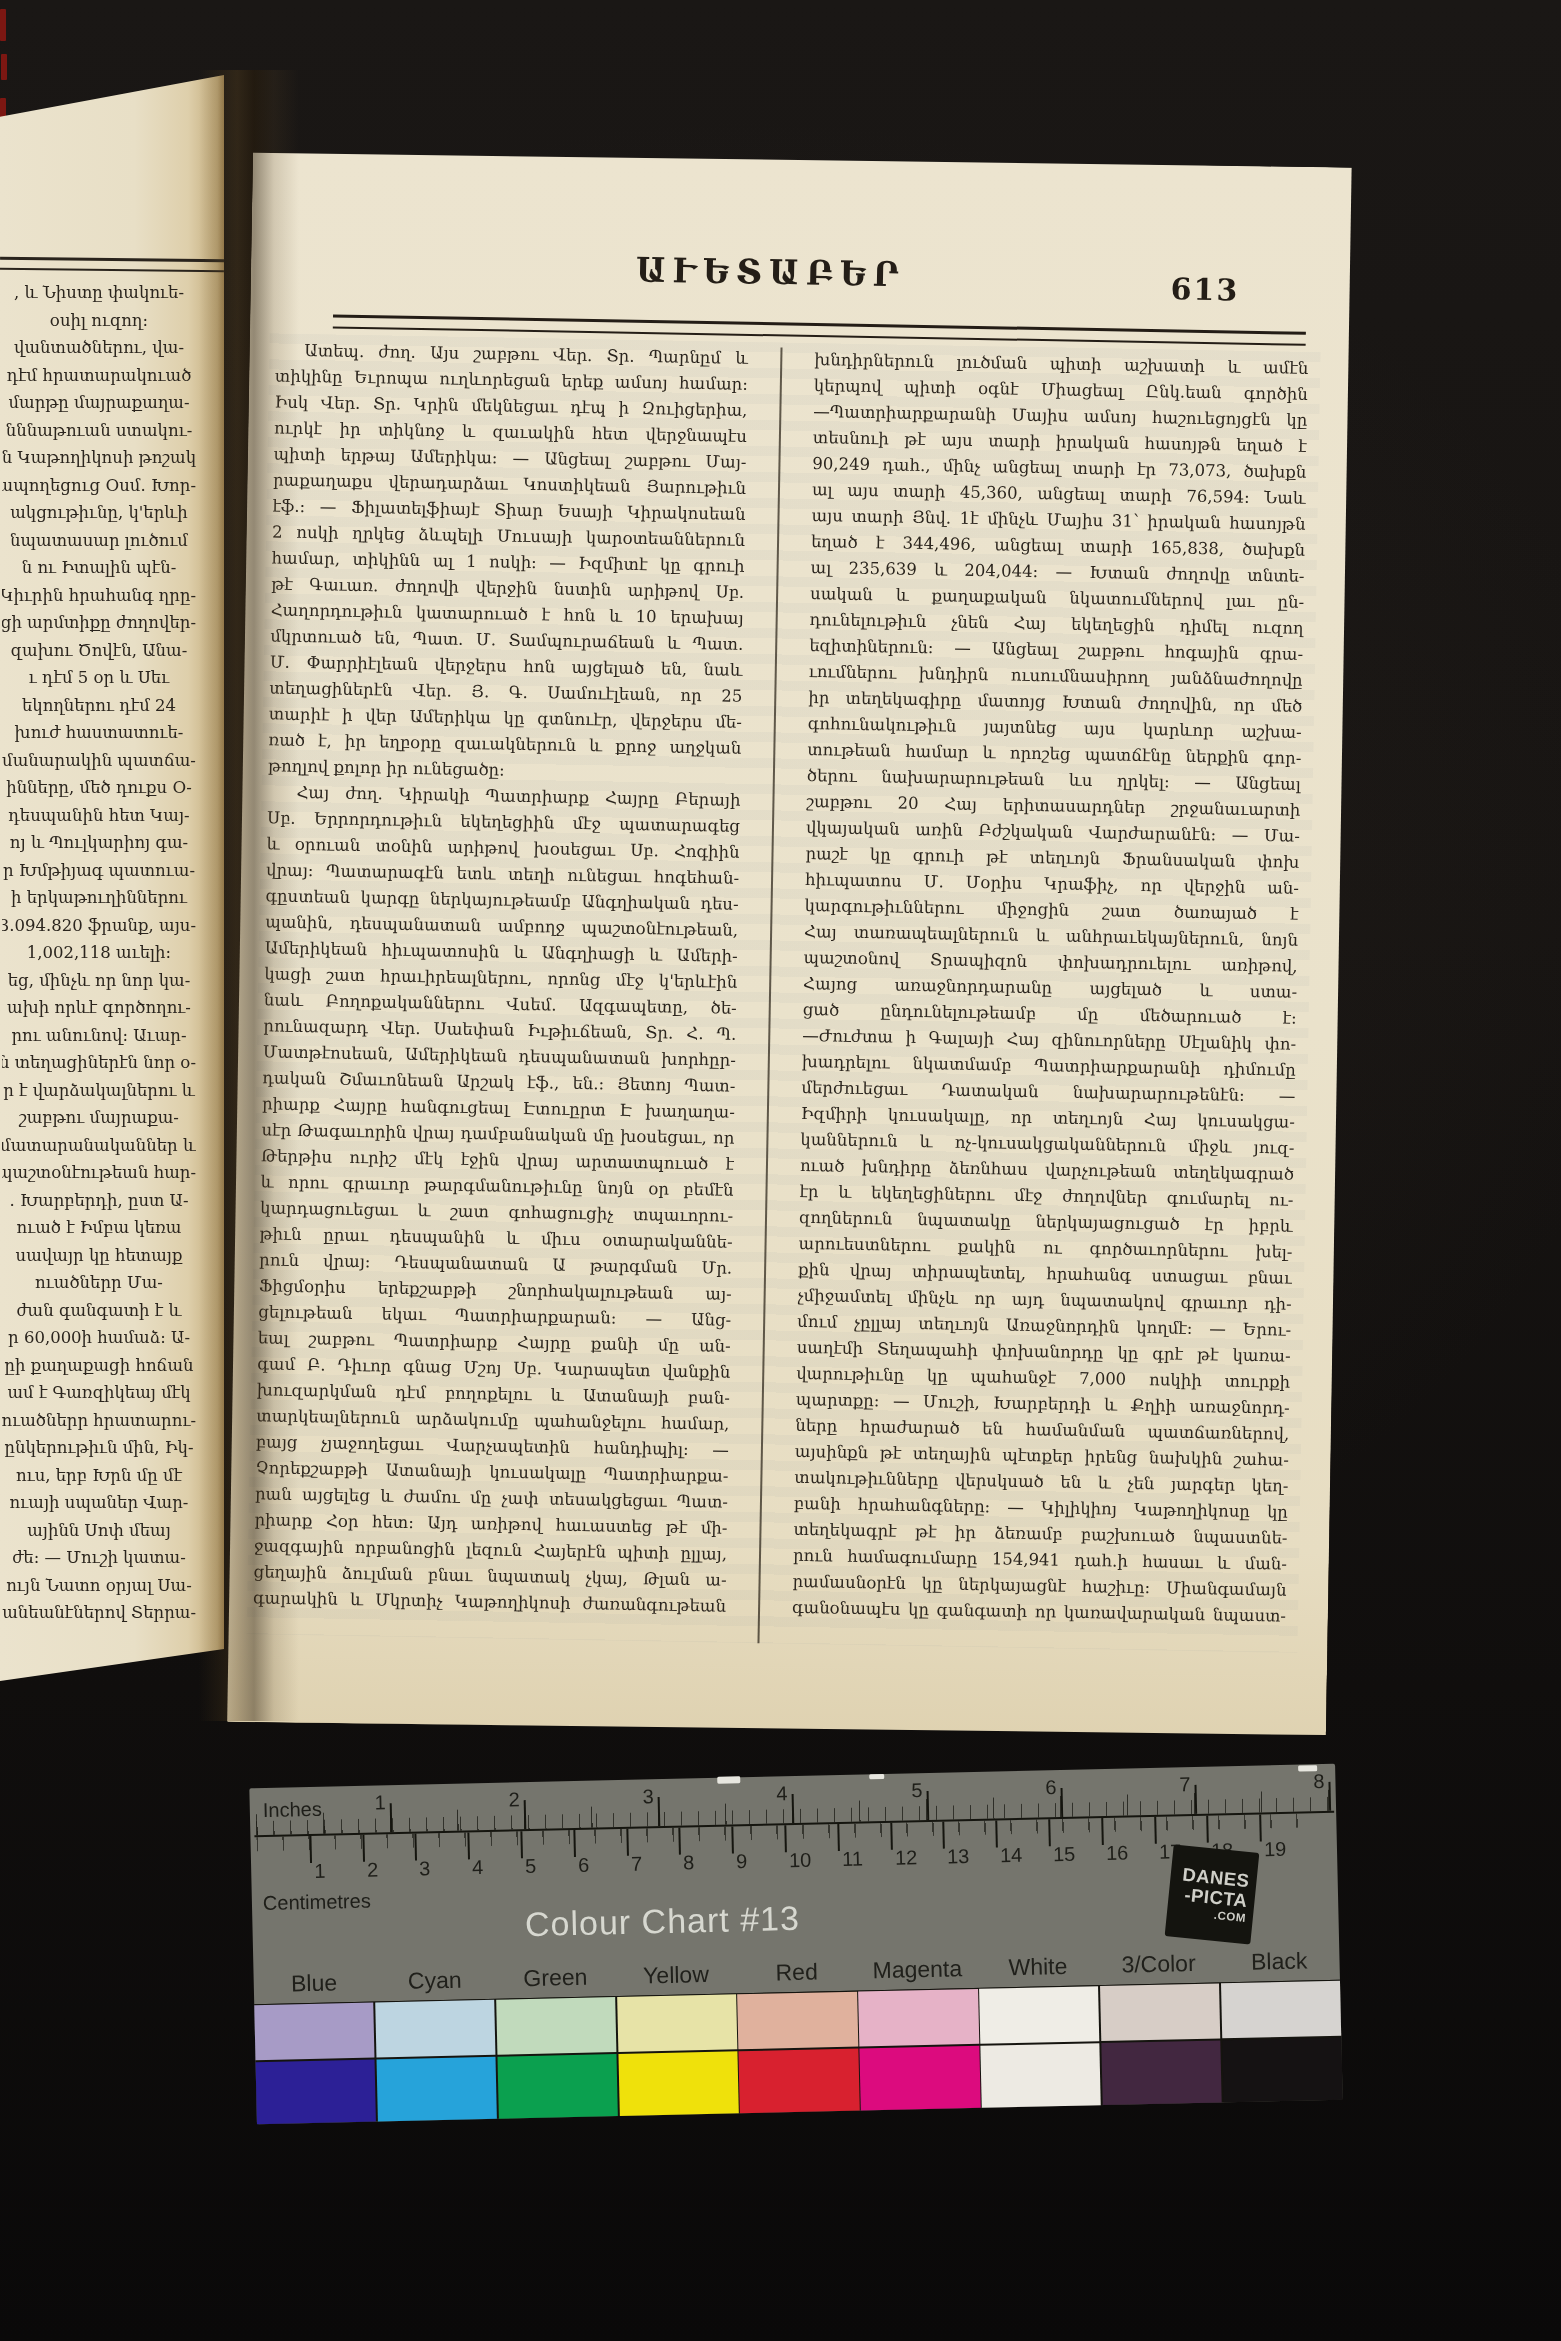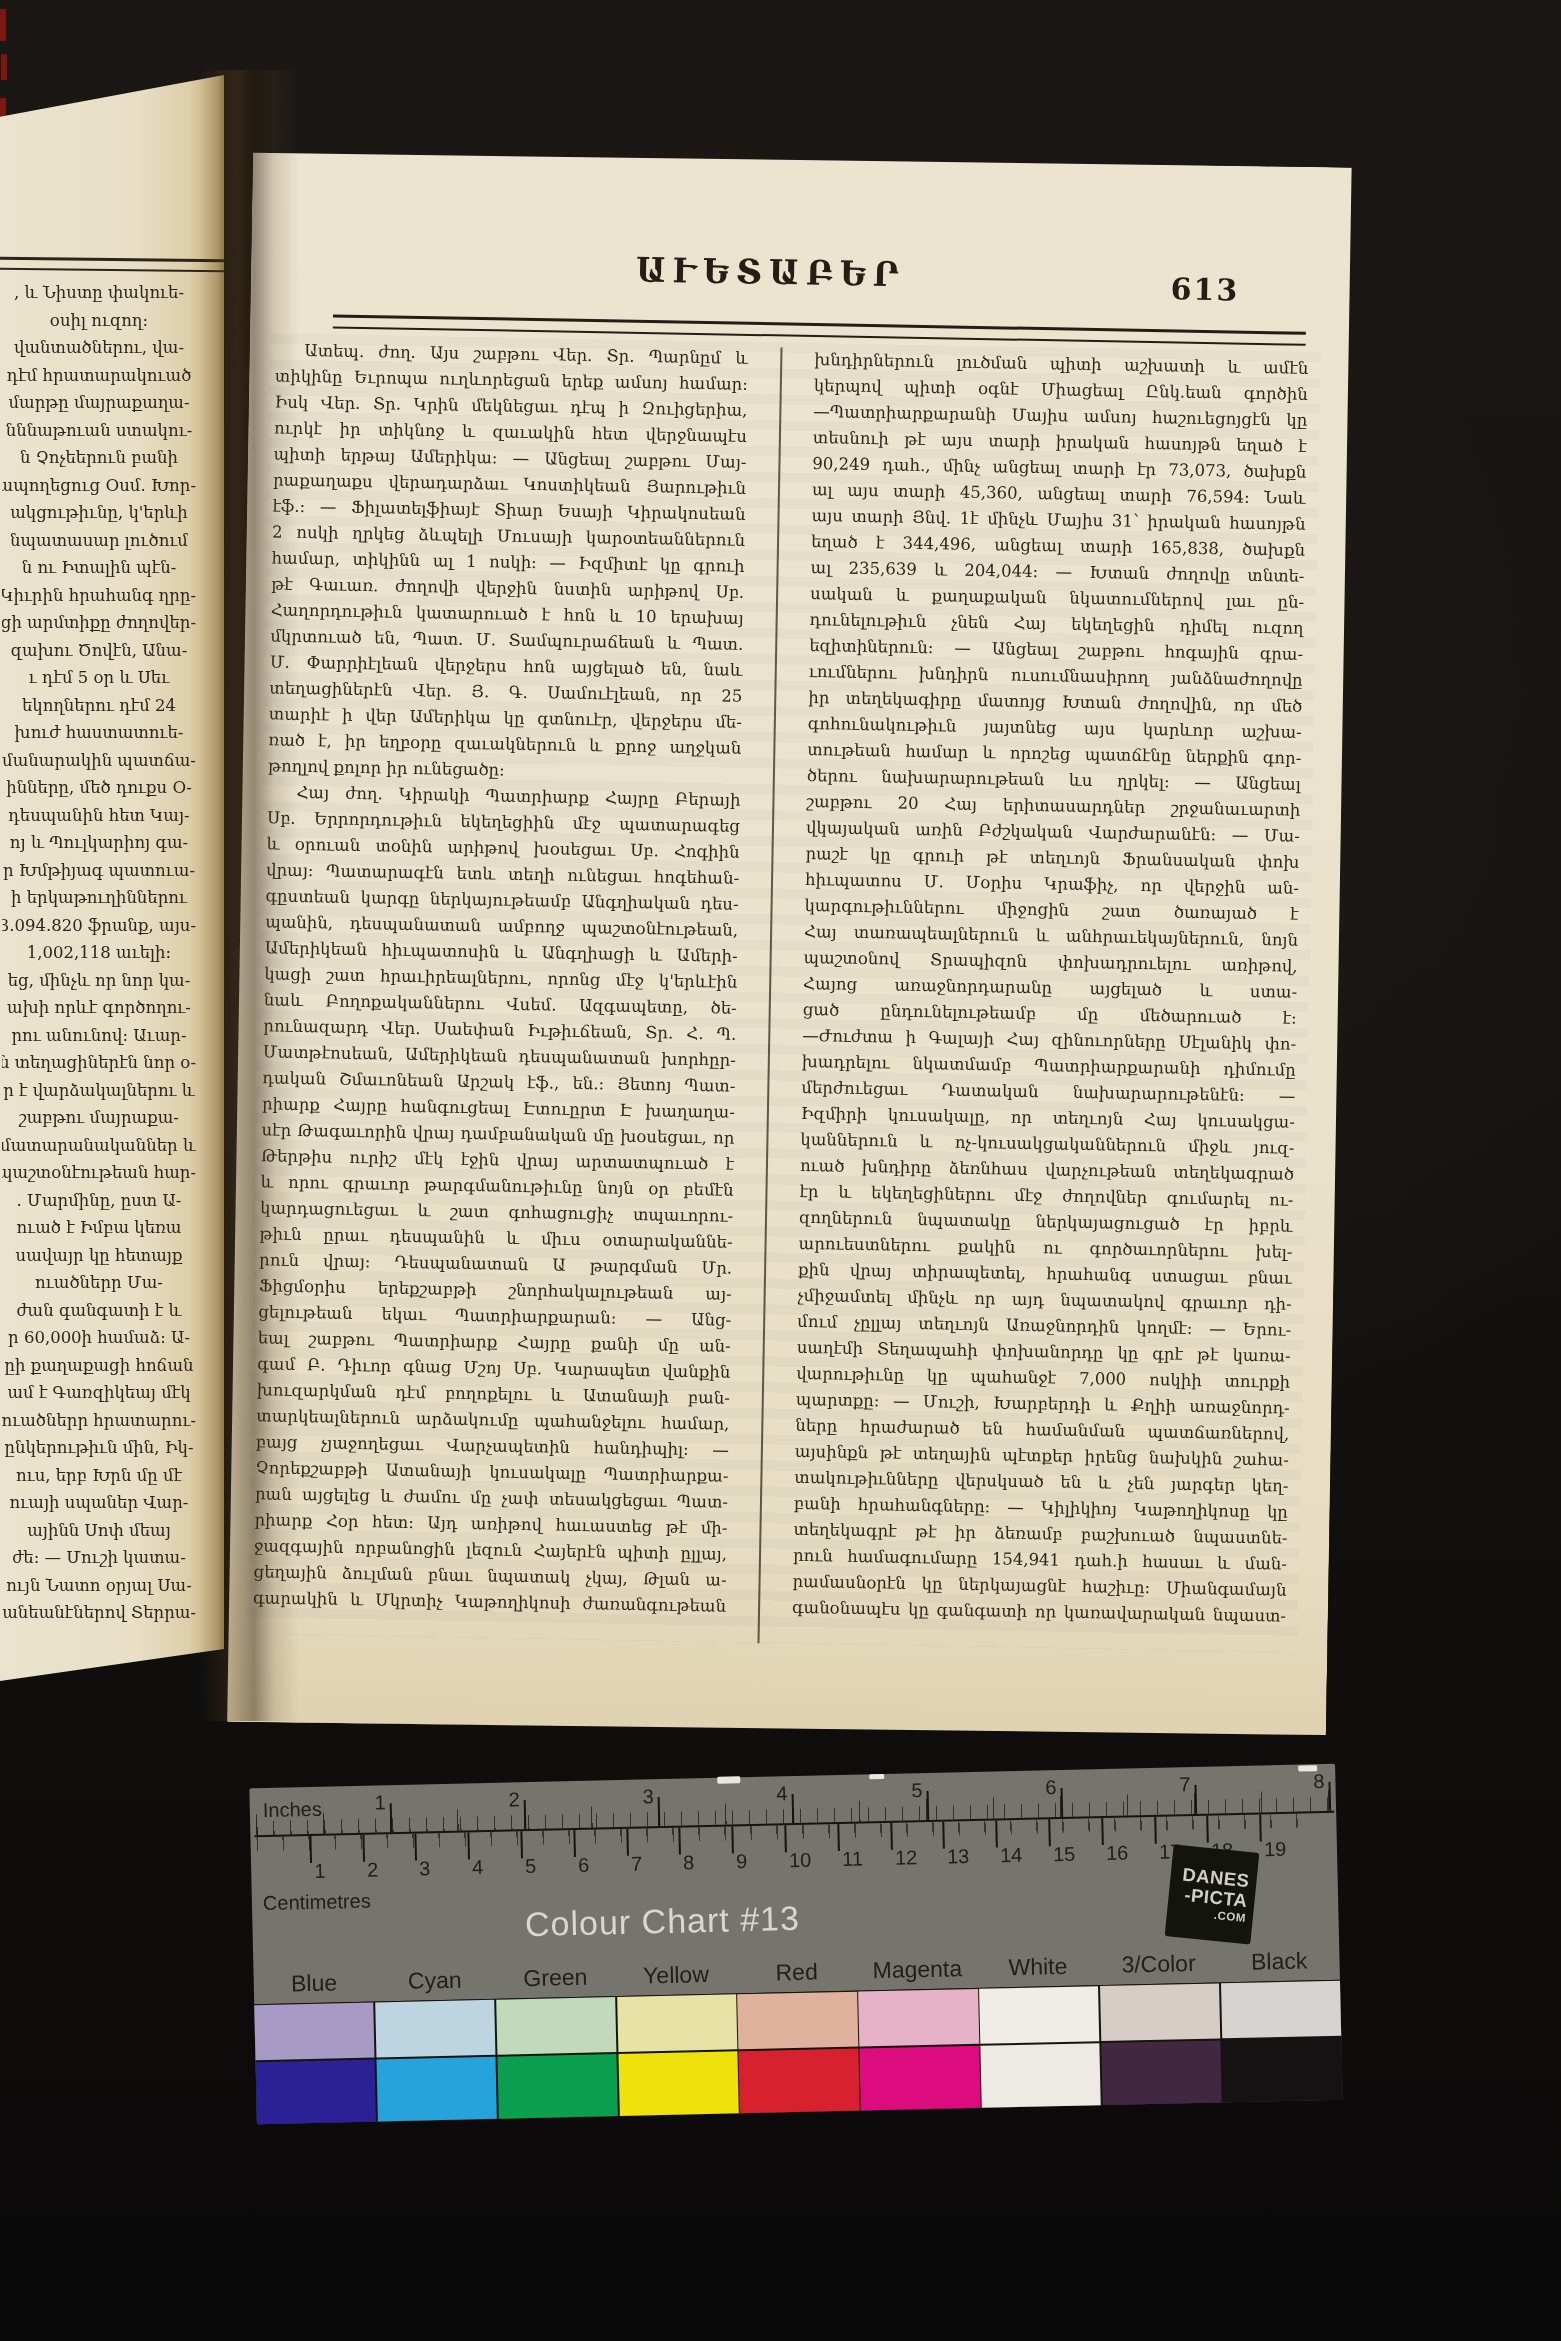--- a/index.html
+++ b/index.html
@@ -96,21 +96,21 @@
 
   <div id="leftPage">
     <div id="leftRule"></div>
     <div id="frags">
         <div class="frag-line"><span>, և Նիստը փակուե-</span></div>
         <div class="frag-line"><span>օսիլ ուզող։</span></div>
         <div class="frag-line"><span>վանտածներու, վա-</span></div>
         <div class="frag-line"><span>դէմ հրատարակուած</span></div>
         <div class="frag-line"><span>մարթը մայրաքաղա-</span></div>
         <div class="frag-line"><span>նննաթուան ստակու-</span></div>
-        <div class="frag-line"><span>ն Չոչեերուն բանի</span></div>
+        <div class="frag-line"><span>ն Կաթողիկոսի թոշակ</span></div>
         <div class="frag-line"><span>ապողեցուց Օսմ. Խոր-</span></div>
         <div class="frag-line"><span>ակցութիւնը, կ'երևի</span></div>
         <div class="frag-line"><span>նպատասար լուծում</span></div>
         <div class="frag-line"><span>ն ու Իտալին պէն-</span></div>
         <div class="frag-line"><span>Կիւրին հրահանգ ղրը-</span></div>
         <div class="frag-line"><span>ցի արմտիքը ժողովեր-</span></div>
         <div class="frag-line"><span>զախու Ծովէն, Անա-</span></div>
         <div class="frag-line"><span>ւ դէմ 5 օր և Սեւ</span></div>
         <div class="frag-line"><span>եկողներու դէմ 24</span></div>
         <div class="frag-line"><span>խուժ հաստատուե-</span></div>
@@ -123,21 +123,21 @@
         <div class="frag-line"><span>3.094.820 ֆրանք, այս-</span></div>
         <div class="frag-line"><span>1,002,118 աւելի։</span></div>
         <div class="frag-line"><span>եց, մինչև որ նոր կա-</span></div>
         <div class="frag-line"><span>ախի որևէ գործողու-</span></div>
         <div class="frag-line"><span>րու անունով։ Աւար-</span></div>
         <div class="frag-line"><span>ն տեղացիներէն նոր օ-</span></div>
         <div class="frag-line"><span>ր է վարձակալներու և</span></div>
         <div class="frag-line"><span>շաբթու մայրաքա-</span></div>
         <div class="frag-line"><span>մատարանականներ և</span></div>
         <div class="frag-line"><span>պաշտօնէութեան հար-</span></div>
-        <div class="frag-line"><span>. Մարմինը, ըստ Ա-</span></div>
+        <div class="frag-line"><span>. Խարբերդի, ըստ Ա-</span></div>
         <div class="frag-line"><span>ուած է Իմբա կեռա</span></div>
         <div class="frag-line"><span>սավայր կը հետայք</span></div>
         <div class="frag-line"><span>ուածներր Մա-</span></div>
         <div class="frag-line"><span>ժան գանգատի է և</span></div>
         <div class="frag-line"><span>ր 60,000ի համաձ։ Ա-</span></div>
         <div class="frag-line"><span>ըի քաղաքացի հոճան</span></div>
         <div class="frag-line"><span>ամ է Գառզիկեայ մէկ</span></div>
         <div class="frag-line"><span>ուածներր հրատարու-</span></div>
         <div class="frag-line"><span>ընկերութիւն մին, Իկ-</span></div>
         <div class="frag-line"><span>ուս, երբ Խրն մը մէ</span></div>

